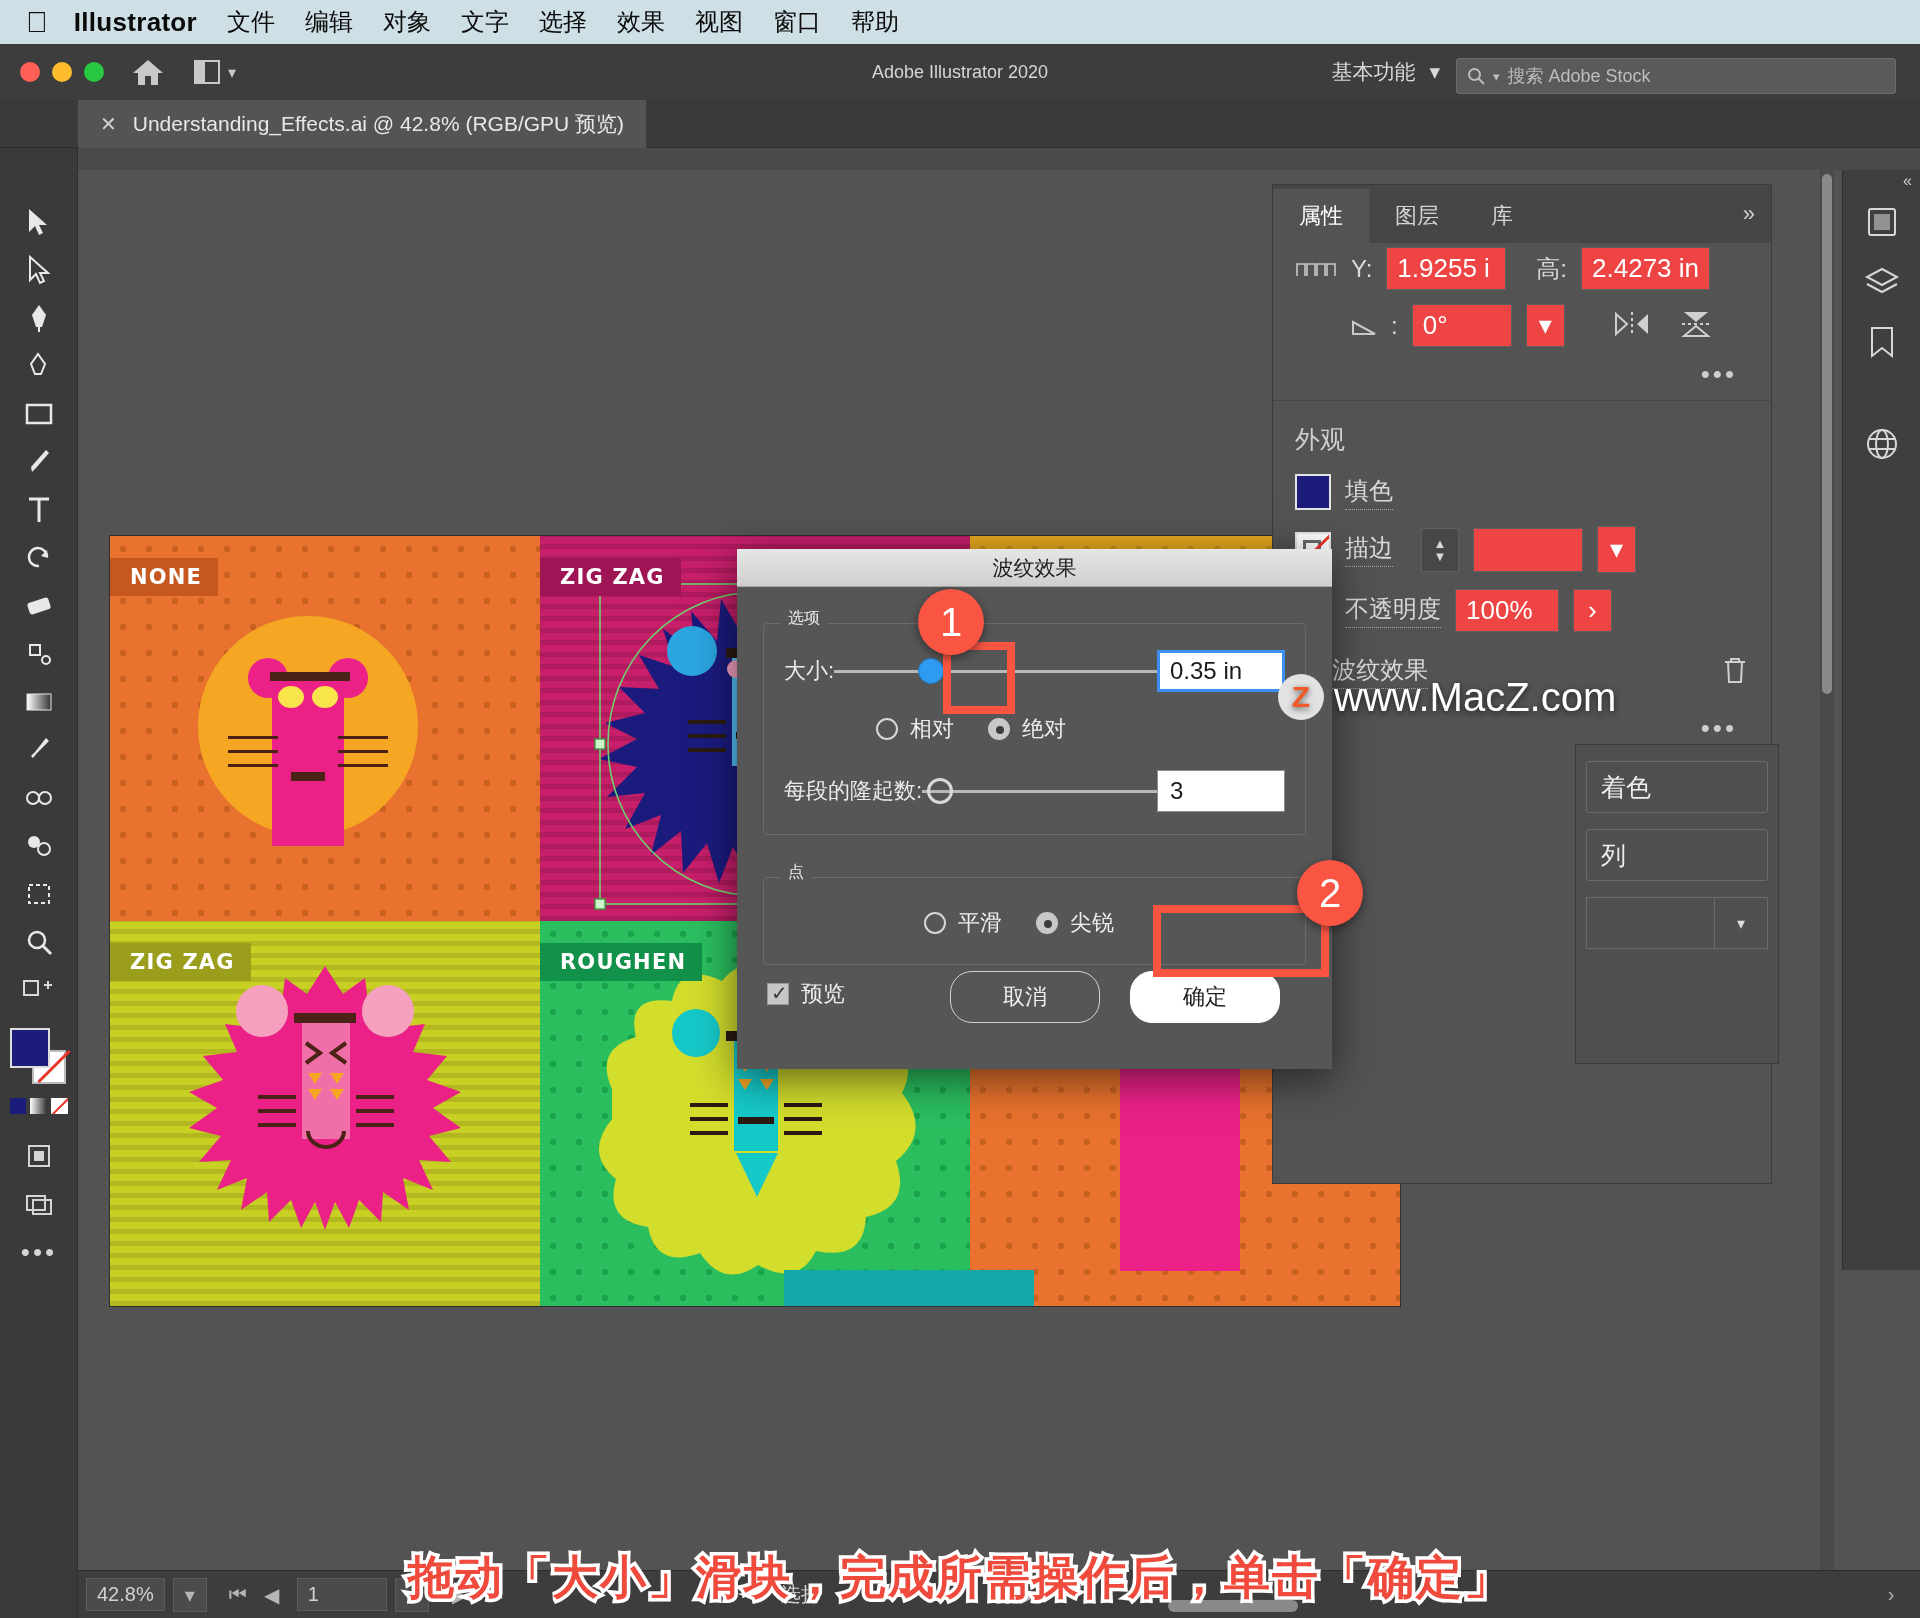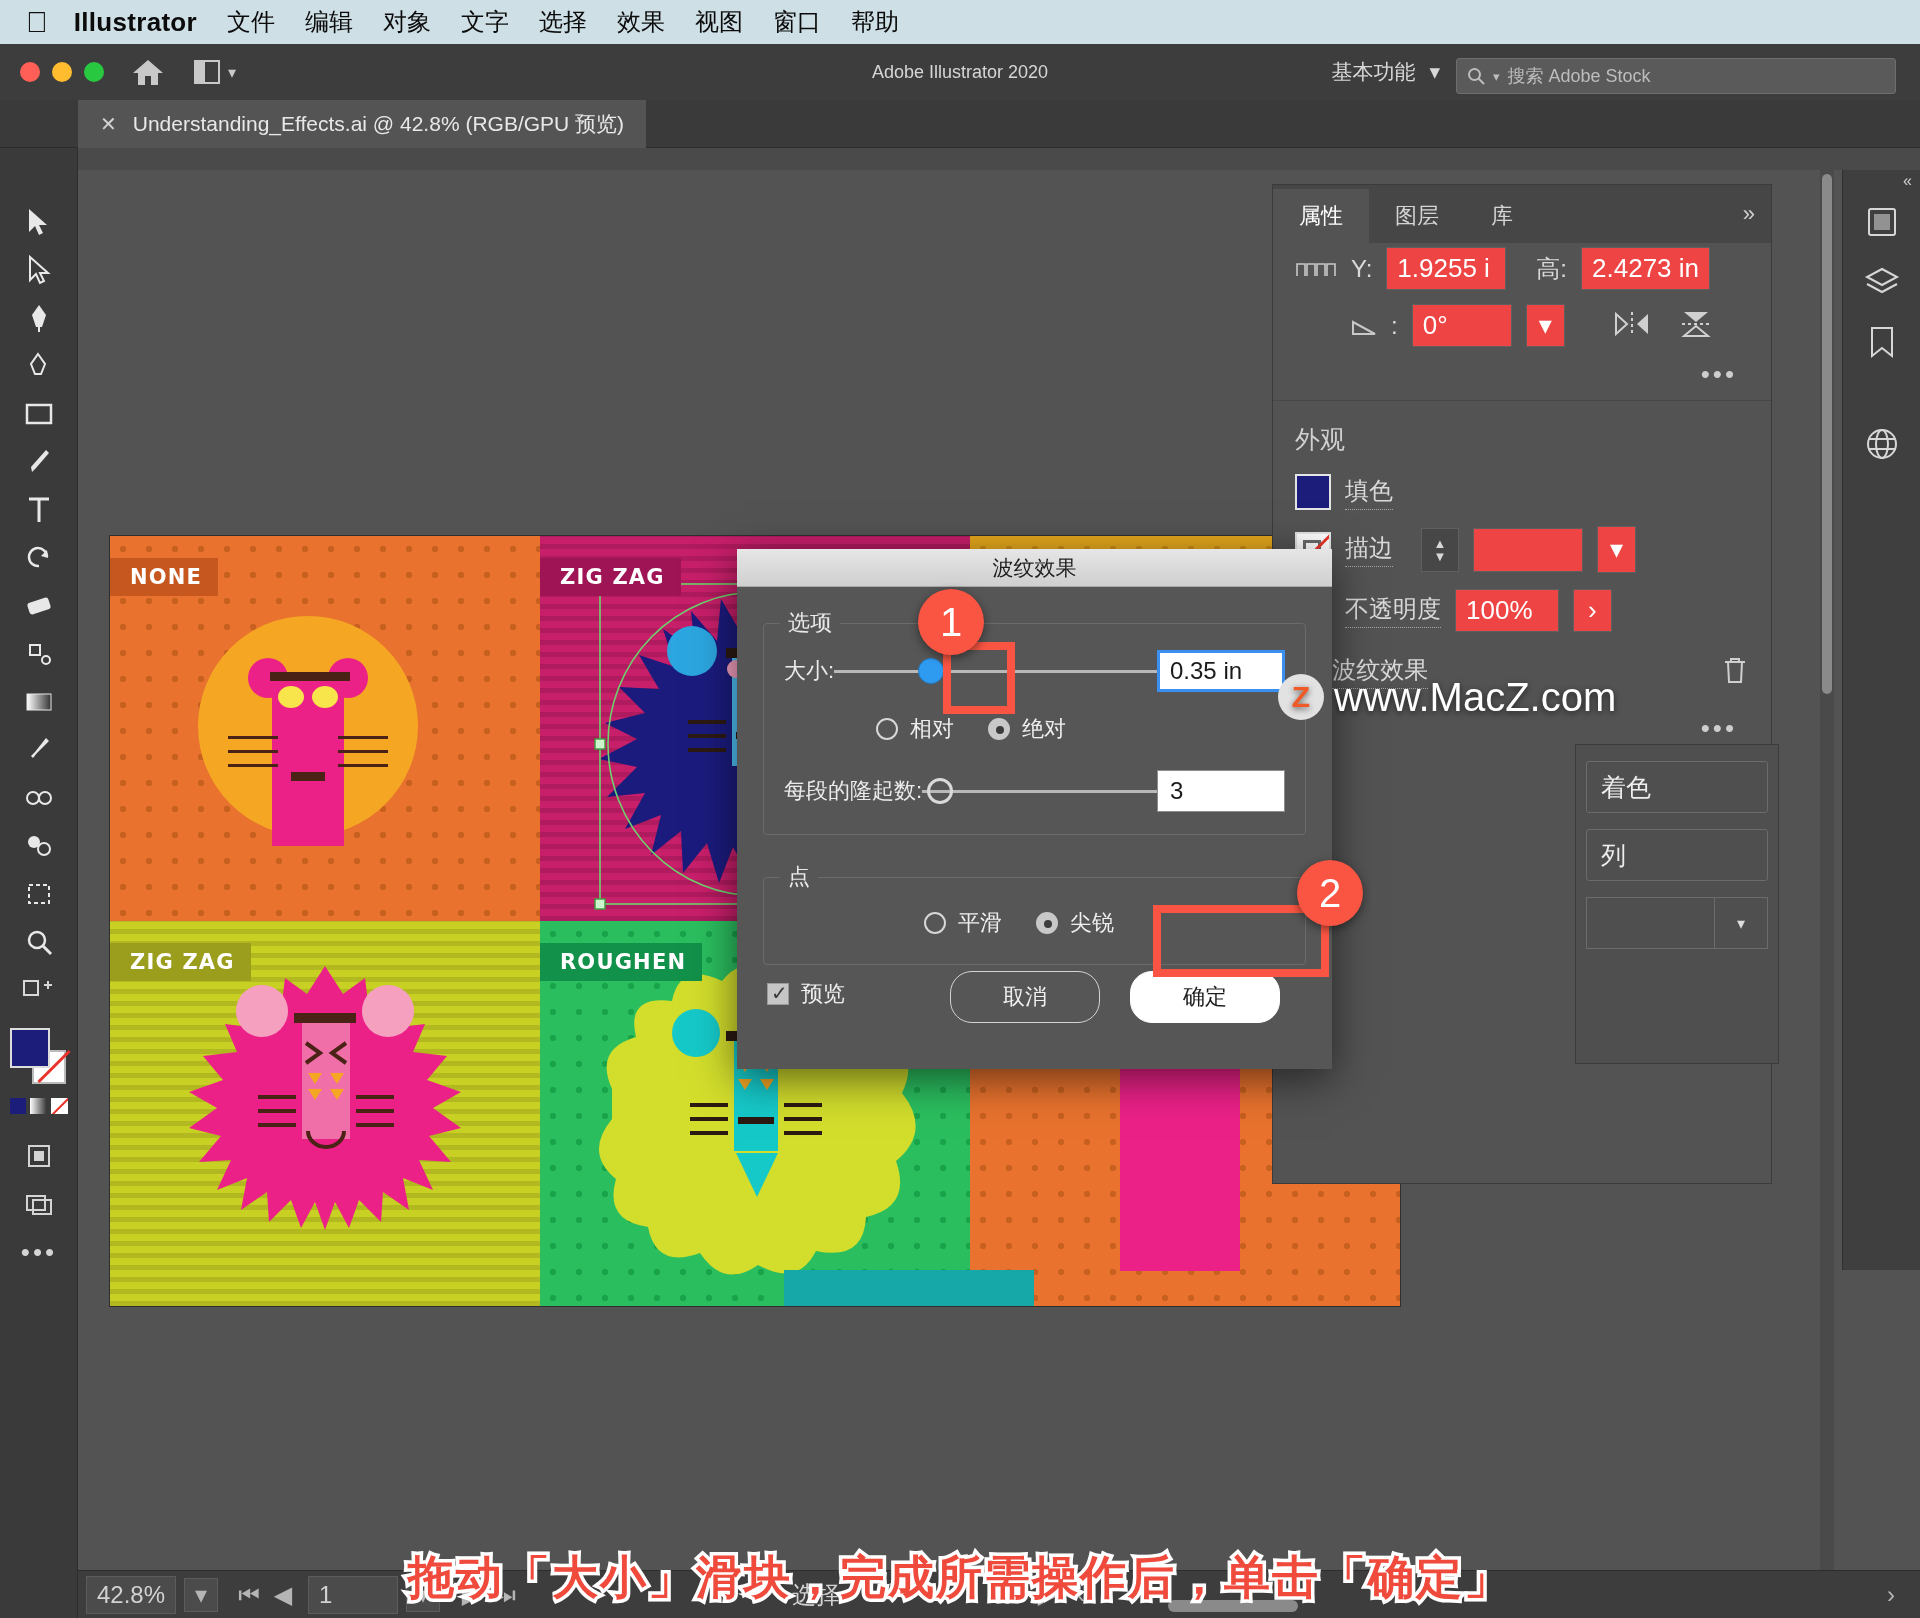--- a/index.html
+++ b/index.html
@@ -162,21 +162,21 @@
     height: 38px; background: linear-gradient(#e6e6e6,#cfcfcf);
     display:flex; align-items:center; justify-content:center;
     color:#1d1d1d; font-size: 21px; border-bottom:1px solid #a9a9a9;
   }
   .fieldset {
     position:relative; margin: 36px 26px 0; border:1px solid #6b6b6b; border-radius:4px;
     padding: 26px 20px 22px;
   }
   .legend {
     position:absolute; top:-16px; left: 16px; background:#565656;
-    padding: 0 8px; color:#e9e9e9; font-size: 22px;
+    padding: 0 8px; color:#e9e9e9; font-size: 16px;
   }
   .ctl-row { display:flex; align-items:center; }
   .ctl-lbl { color:#eaeaea; font-size: 22px; white-space:nowrap; }
   .slider { position:relative; flex:1; height: 24px; display:flex; align-items:center; }
   .slider .track { width:100%; height: 3px; background:#b9b9b9; }
   .slider .knob {
     position:absolute; width: 26px; height: 26px; border-radius:50%;
     background:#2f9bf0; border: 1px solid #1f7fcc;
   }
   .slider .knob.hollow { background: transparent; border:3px solid #d9d9d9; }
@@ -225,21 +225,21 @@
     font-size: 46px; font-weight: bold; color:#ef4a3c;
     -webkit-text-stroke: 7px #ffffff; paint-order: stroke fill;
     font-family:"DejaVu Sans", sans-serif; z-index: 70;
     letter-spacing: 2px;
   }
 
   
   .statusbar {
     position:absolute; left: 78px; bottom: 0; right: 0; height: 48px;
     background:#3d3d3d; border-top:1px solid #2d2d2d;
-    display:flex; align-items:center; color:#d2d2d2; font-size: 24px;
+    display:flex; align-items:center; color:#d2d2d2; font-size: 20px;
   }
   .sb-box { background:#4b4b4b; border:1px solid #5c5c5c; padding: 4px 10px; margin-left: 8px;}
   .sb-ic { width: 34px; height: 34px; display:flex; align-items:center; justify-content:center; color:#b5b5b5; }
   .scrollbar-v {
     position:absolute; right: 86px; top: 126px; width: 14px; bottom: 48px; background:#4a4a4a;
   }
   .scrollbar-h {
     position:absolute; left: 900px; bottom: 6px; width: 480px; height: 12px;
   }
   .thumb { background:#8a8a8a; border-radius:7px; }

